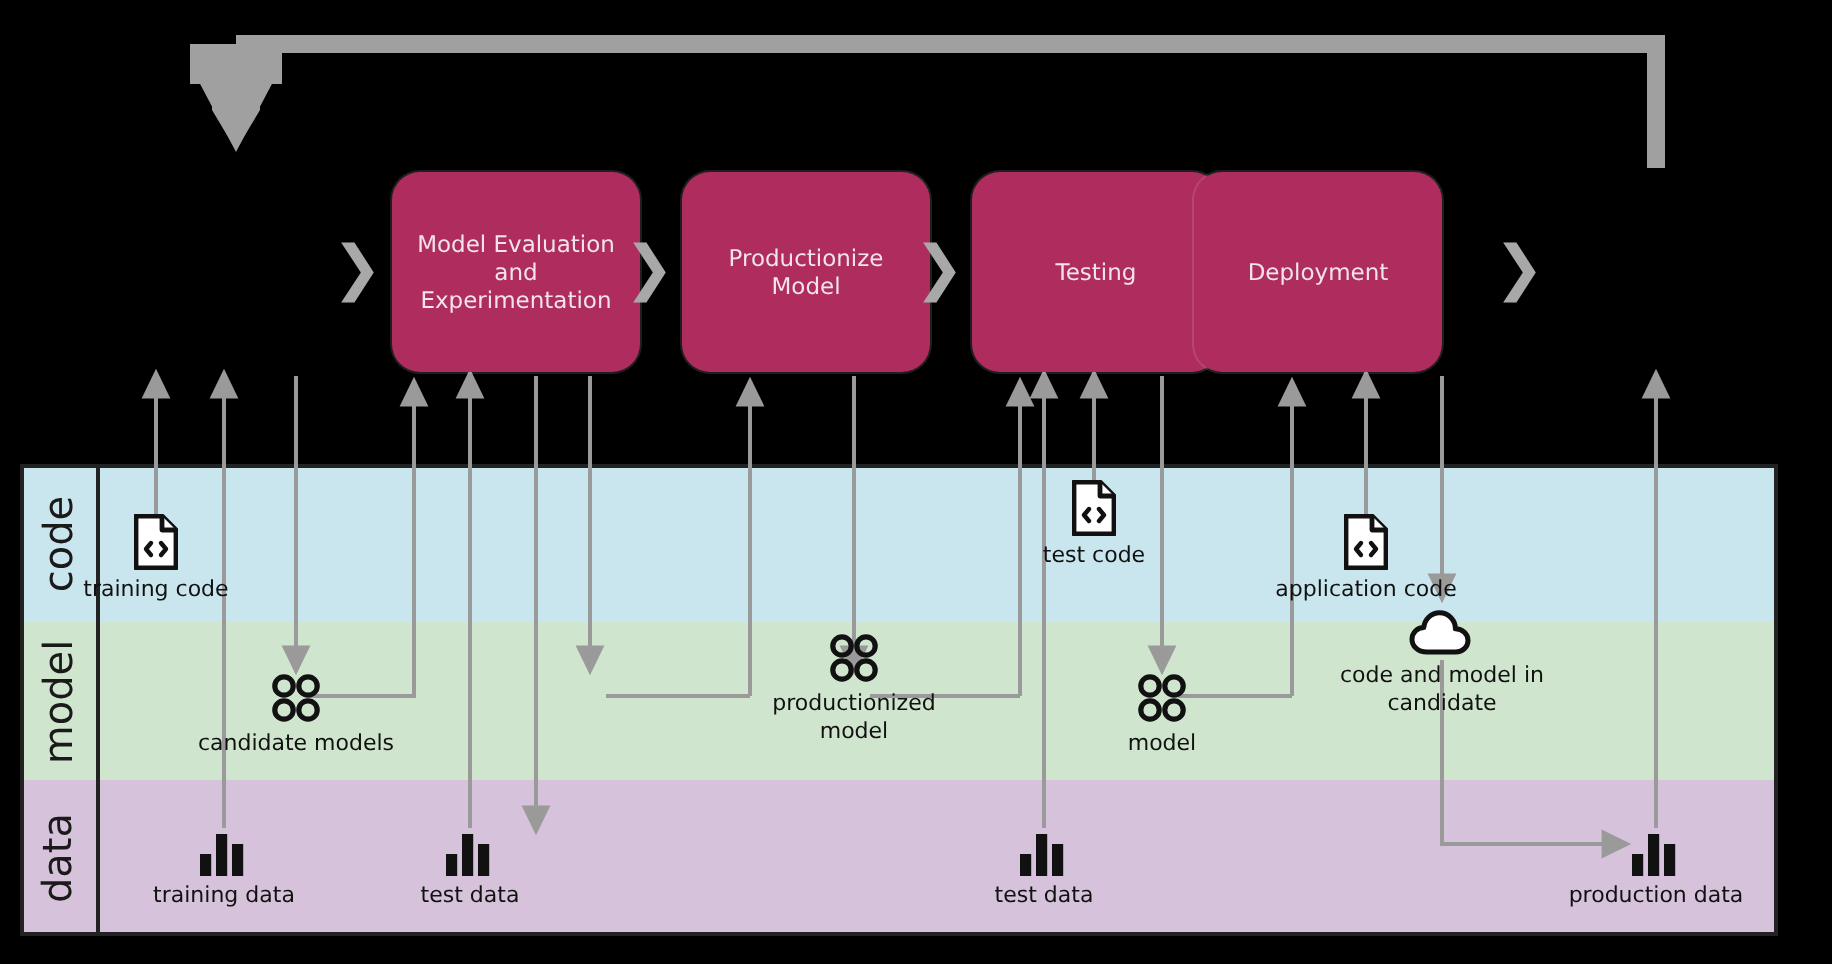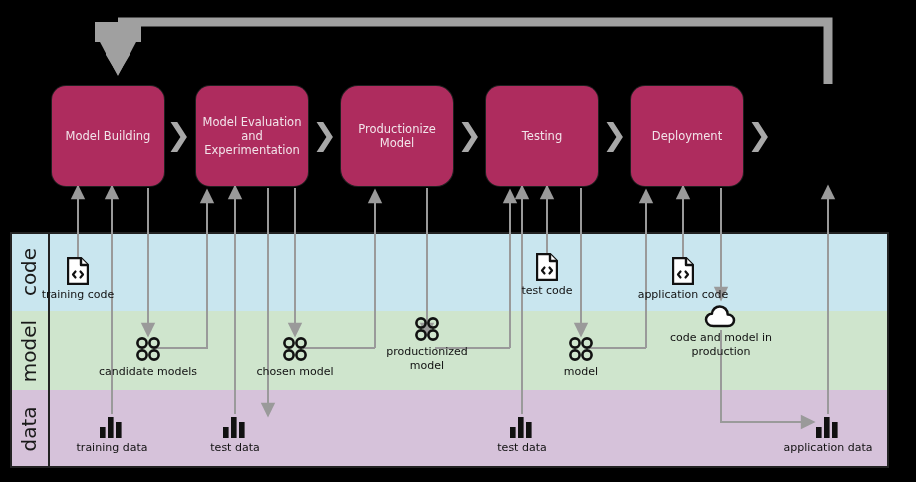--- a/index.html
+++ b/index.html
@@ -18,21 +18,21 @@
     border-right:2px solid #222;box-sizing:border-box;
   }
   .lane-label span{transform:rotate(-90deg);white-space:nowrap;}
   .lane-outline{
     position:absolute;left:10px;top:232px;width:879px;height:236px;
     border:2px solid #222;box-sizing:border-box;pointer-events:none;
   }
 
   
   .stage{
-    position:absolute;top:86px;width:112px;height:100px;
+    position:absolute;top:86px;width:124px;height:100px;
     background:#ae2c5e;border-radius:14px;
     display:flex;align-items:center;justify-content:center;text-align:center;
     color:#f2e4ea;font-size:11.5px;line-height:1.22;padding:4px 6px;
     box-sizing:border-box;box-shadow:0 0 0 1px rgba(255,255,255,.12);
   }
   .chev{
     position:absolute;top:120px;width:20px;height:34px;color:#a8a8a8;
     font-size:30px;line-height:30px;text-align:center;
     font-family:"DejaVu Sans",sans-serif;font-weight:bold;
   }
@@ -125,68 +125,65 @@
 
     <path class="w" d="M646,348 L589,348"></path>
     <path class="w" d="M646,348 L646,196" marker-end="url(#ah)"></path>
     <path class="w" d="M683,262 L683,192" marker-end="url(#ah)"></path>
     <path class="w" d="M721,188 L721,294" marker-end="url(#ah)"></path>
 
     <path class="w" d="M721,330 L721,422 L808,422" marker-end="url(#ah)"></path>
     <path class="w" d="M828,414 L828,192" marker-end="url(#ah)"></path>
   </svg>
 
-  <div class="stage" style="left:52px;">
-    <span>Model Building</span>
-  </div>
   <div class="chev" style="left:166px;">
     <span>❯</span>
   </div>
 
   <div class="stage" style="left:196px;">
     <span>Model Evaluation and Experimentation</span>
   </div>
   <div class="chev" style="left:312px;">
     <span>❯</span>
   </div>
 
-  <div class="stage" style="left:341px;border-radius:17px;">
+  <div class="stage" style="left:341px;">
     <span>Productionize Model</span>
   </div>
   <div class="chev" style="left:457px;">
     <span>❯</span>
   </div>
 
   <div class="stage" style="left:486px;align-items:center;">
     <span>Testing</span>
   </div>
   <div class="chev" style="left:602px;">
     <span>❯</span>
   </div>
 
-  <div class="stage" style="left:631px;justify-content:center;">
+  <div class="stage" style="left:597px;justify-content:center;">
     <span>Deployment</span>
   </div>
   <div class="chev" style="left:747px;">
     <span>❯</span>
   </div>
 
 
   <div class="artifact" style="left:78px;top:253px;">
     <div class="glyph">
       <svg class="ico-file" viewBox="0 0 22 28">
           <path d="M1,1 H14 L21,8 V27 H1 Z" fill="#fff" stroke="#111" stroke-width="2.4" stroke-linejoin="round"></path>
           <path d="M14,1 V8 H21" fill="#fff" stroke="#111" stroke-width="2.4" stroke-linejoin="round"></path>
           <path d="M8.5,14.5 L6,17.5 L8.5,20.5 M13.5,14.5 L16,17.5 L13.5,20.5" stroke="#111" stroke-width="2.2" fill="none" stroke-linecap="round" stroke-linejoin="round"></path>
         </svg>
     </div>
     <div class="cap">training code</div>
   </div>
 
-  <div class="artifact" style="left:547px;top:249px;">
+  <div class="artifact" style="left:547px;top:236px;">
     <div class="glyph">
       <svg class="ico-file" viewBox="0 0 22 28">
           <path d="M1,1 H14 L21,8 V27 H1 Z" fill="#fff" stroke="#111" stroke-width="2.4" stroke-linejoin="round"></path>
           <path d="M14,1 V8 H21" fill="#fff" stroke="#111" stroke-width="2.4" stroke-linejoin="round"></path>
           <path d="M8.5,14.5 L6,17.5 L8.5,20.5 M13.5,14.5 L16,17.5 L13.5,20.5" stroke="#111" stroke-width="2.2" fill="none" stroke-linecap="round" stroke-linejoin="round"></path>
         </svg>
     </div>
     <div class="cap">test code</div>
   </div>
 
@@ -206,63 +203,52 @@
     <div class="glyph">
       <svg class="ico-file" viewBox="0 0 22 28">
           <path d="M1,1 H14 L21,8 V27 H1 Z" fill="#fff" stroke="#111" stroke-width="2.4" stroke-linejoin="round"></path>
           <path d="M14,1 V8 H21" fill="#fff" stroke="#111" stroke-width="2.4" stroke-linejoin="round"></path>
           <path d="M8.5,14.5 L6,17.5 L8.5,20.5 M13.5,14.5 L16,17.5 L13.5,20.5" stroke="#111" stroke-width="2.2" fill="none" stroke-linecap="round" stroke-linejoin="round"></path>
         </svg>
     </div>
     <div class="cap">application code</div>
   </div>
 
-  <div class="artifact" style="left:295px;top:330px;">
+
+  <div class="artifact" style="left:427px;top:310px;">
     <div class="glyph">
       <svg class="ico-model" viewBox="0 0 26 26">
           <circle cx="7" cy="7" r="4.6" fill="none" stroke="#111" stroke-width="2.6"></circle>
           <circle cx="19" cy="7" r="4.6" fill="none" stroke="#111" stroke-width="2.6"></circle>
           <circle cx="7" cy="19" r="4.6" fill="none" stroke="#111" stroke-width="2.6"></circle>
           <circle cx="19" cy="19" r="4.6" fill="none" stroke="#111" stroke-width="2.6"></circle>
         </svg>
     </div>
-    <div class="cap">chosen model</div>
-  </div>
-
-  <div class="artifact" style="left:427px;top:310px;">
+    <div class="cap">productionized model</div>
+  </div>
+
+  <div class="artifact" style="left:581px;top:330px;">
     <div class="glyph">
       <svg class="ico-model" viewBox="0 0 26 26">
           <circle cx="7" cy="7" r="4.6" fill="none" stroke="#111" stroke-width="2.6"></circle>
           <circle cx="19" cy="7" r="4.6" fill="none" stroke="#111" stroke-width="2.6"></circle>
           <circle cx="7" cy="19" r="4.6" fill="none" stroke="#111" stroke-width="2.6"></circle>
           <circle cx="19" cy="19" r="4.6" fill="none" stroke="#111" stroke-width="2.6"></circle>
         </svg>
     </div>
-    <div class="cap">productionized model</div>
-  </div>
-
-  <div class="artifact" style="left:581px;top:330px;">
-    <div class="glyph">
-      <svg class="ico-model" viewBox="0 0 26 26">
-          <circle cx="7" cy="7" r="4.6" fill="none" stroke="#111" stroke-width="2.6"></circle>
-          <circle cx="19" cy="7" r="4.6" fill="none" stroke="#111" stroke-width="2.6"></circle>
-          <circle cx="7" cy="19" r="4.6" fill="none" stroke="#111" stroke-width="2.6"></circle>
-          <circle cx="19" cy="19" r="4.6" fill="none" stroke="#111" stroke-width="2.6"></circle>
-        </svg>
-    </div>
     <div class="cap">model</div>
   </div>
 
   <div class="artifact" style="left:721px;top:296px;">
     <div class="glyph">
       <svg class="ico-cloud" viewBox="0 0 34 24">
           <path d="M9.5,22 C4.8,22 2,19 2,15.6 C2,12.4 4.6,9.8 7.9,9.8 C8.3,5.6 11.6,2.4 15.8,2.4 C20.2,2.4 23.7,6 23.7,10.4 C27.1,10.4 30,12.9 30,16.2 C30,19.5 27.3,22 23.9,22 Z" fill="#fff" stroke="#111" stroke-width="2.5" stroke-linejoin="round"></path>
         </svg>
     </div>
-    <div class="cap">code and model  in production</div>
+    <div class="cap">code and model  in candidate</div>
   </div>
 
   <div class="artifact" style="left:112px;top:406px;">
     <div class="glyph">
       <svg class="ico-bars" viewBox="0 0 28 24">
           <rect x="2" y="13" width="5.6" height="11" fill="#111"></rect>
           <rect x="10" y="3" width="5.6" height="21" fill="#111"></rect>
           <rect x="18" y="8" width="5.6" height="16" fill="#111"></rect>
         </svg>
     </div>
@@ -293,16 +279,16 @@
   </div>
 
   <div class="artifact" style="left:828px;top:406px;">
     <div class="glyph">
       <svg class="ico-bars" viewBox="0 0 28 24">
           <rect x="2" y="13" width="5.6" height="11" fill="#111"></rect>
           <rect x="10" y="3" width="5.6" height="21" fill="#111"></rect>
           <rect x="18" y="8" width="5.6" height="16" fill="#111"></rect>
         </svg>
     </div>
-    <div class="cap">application data</div>
+    <div class="cap">production data</div>
   </div>
 
 </div>
 
 </body></html>

